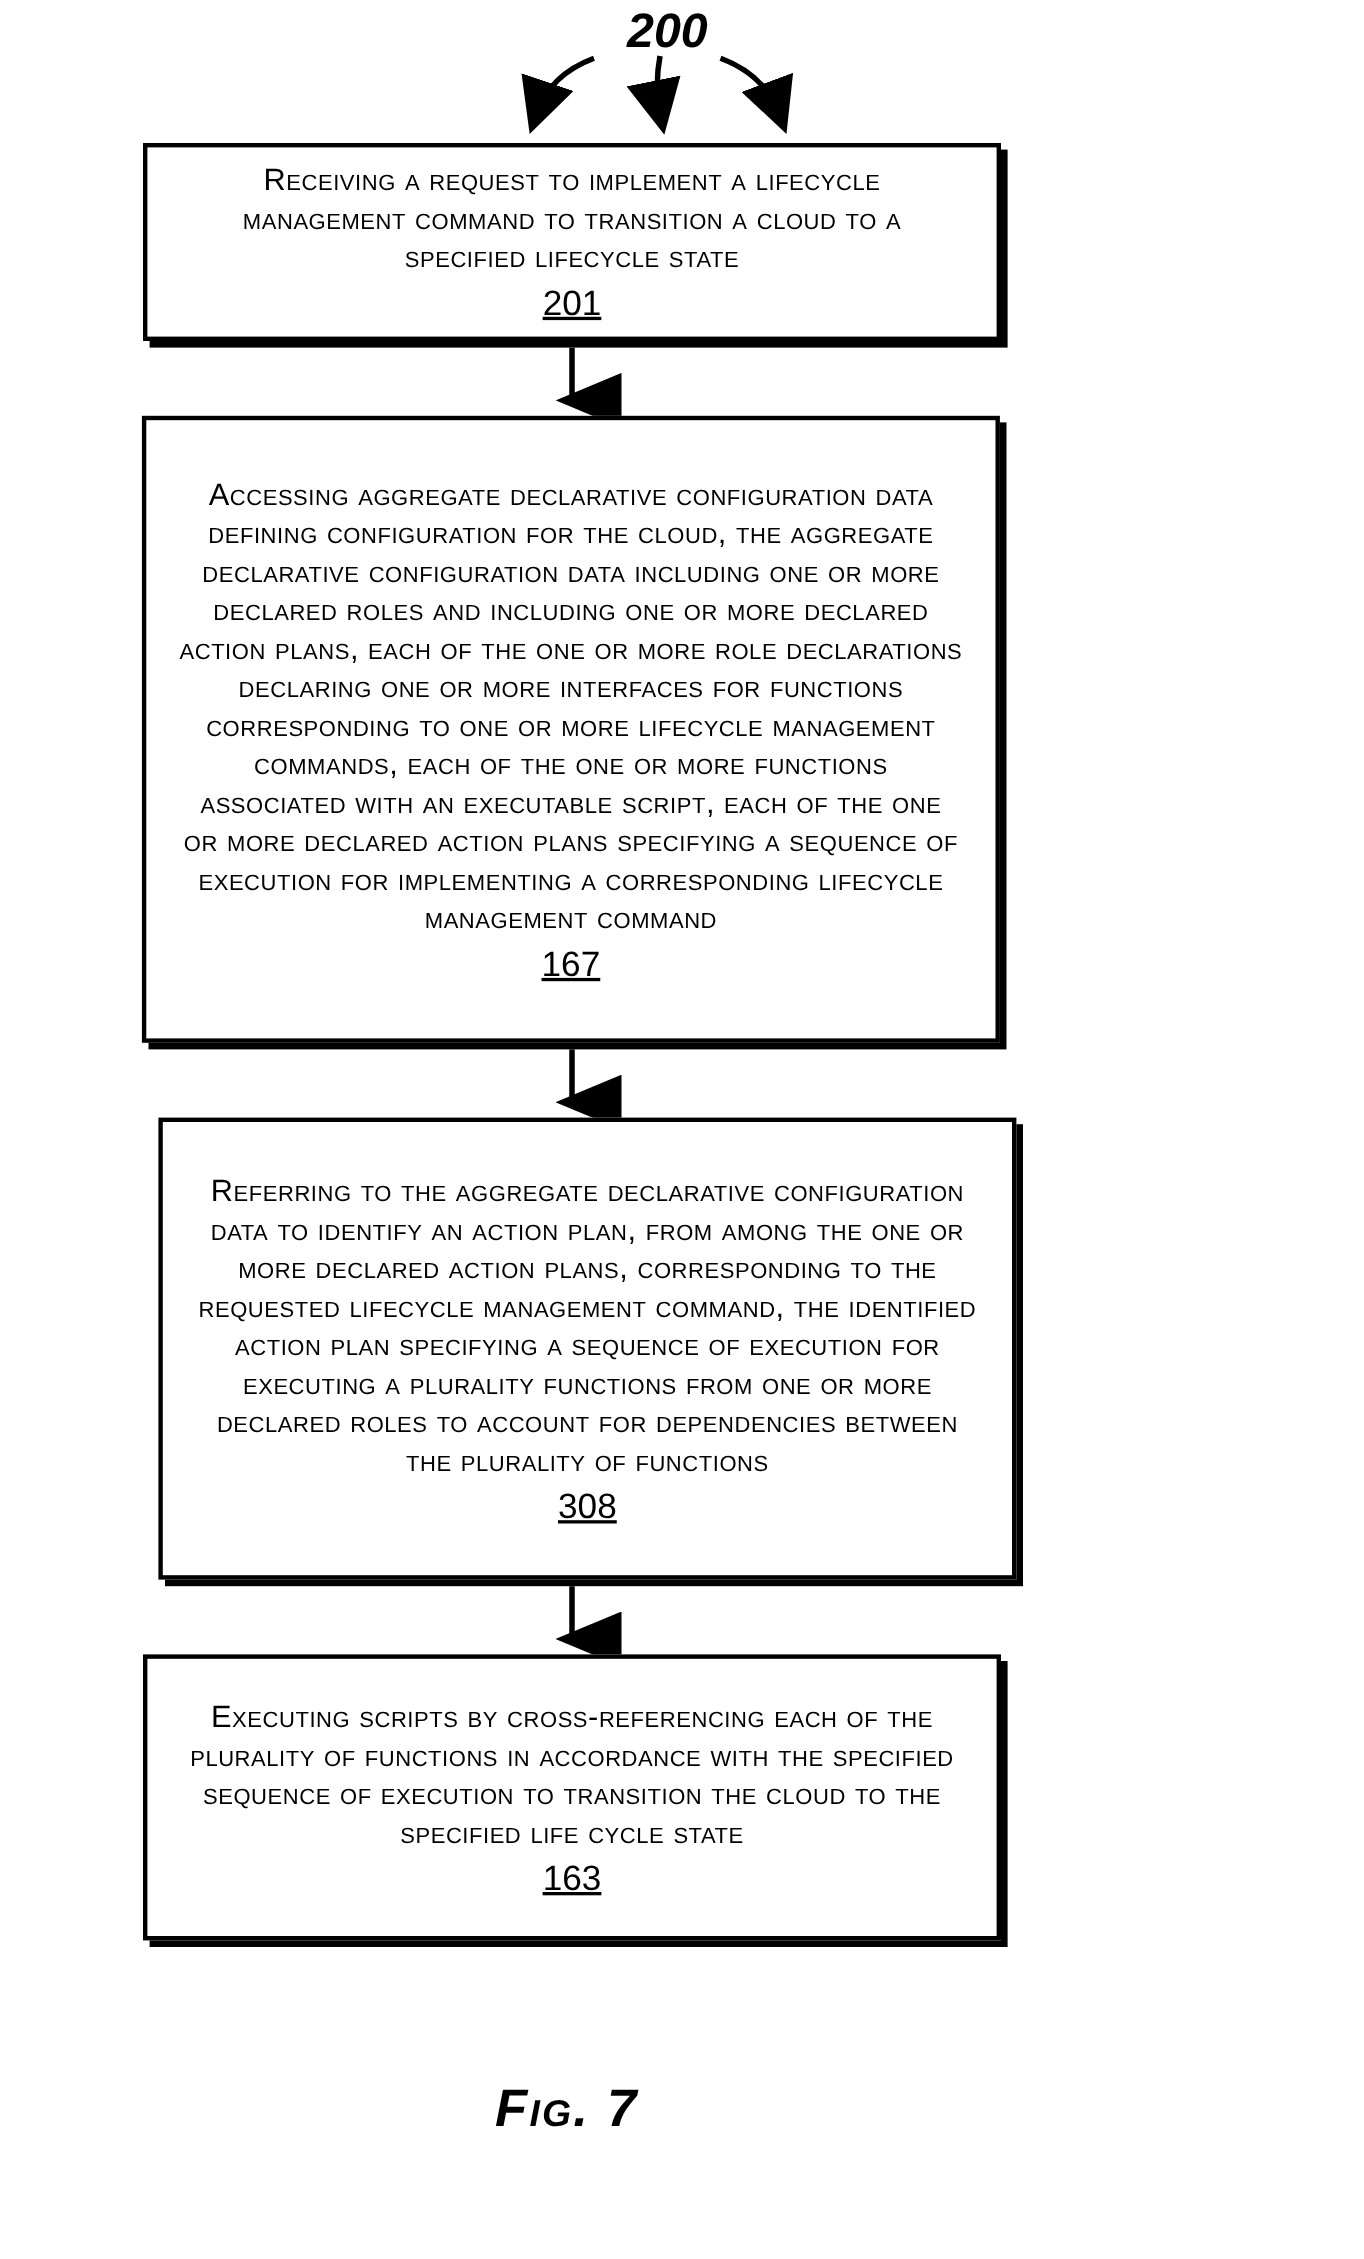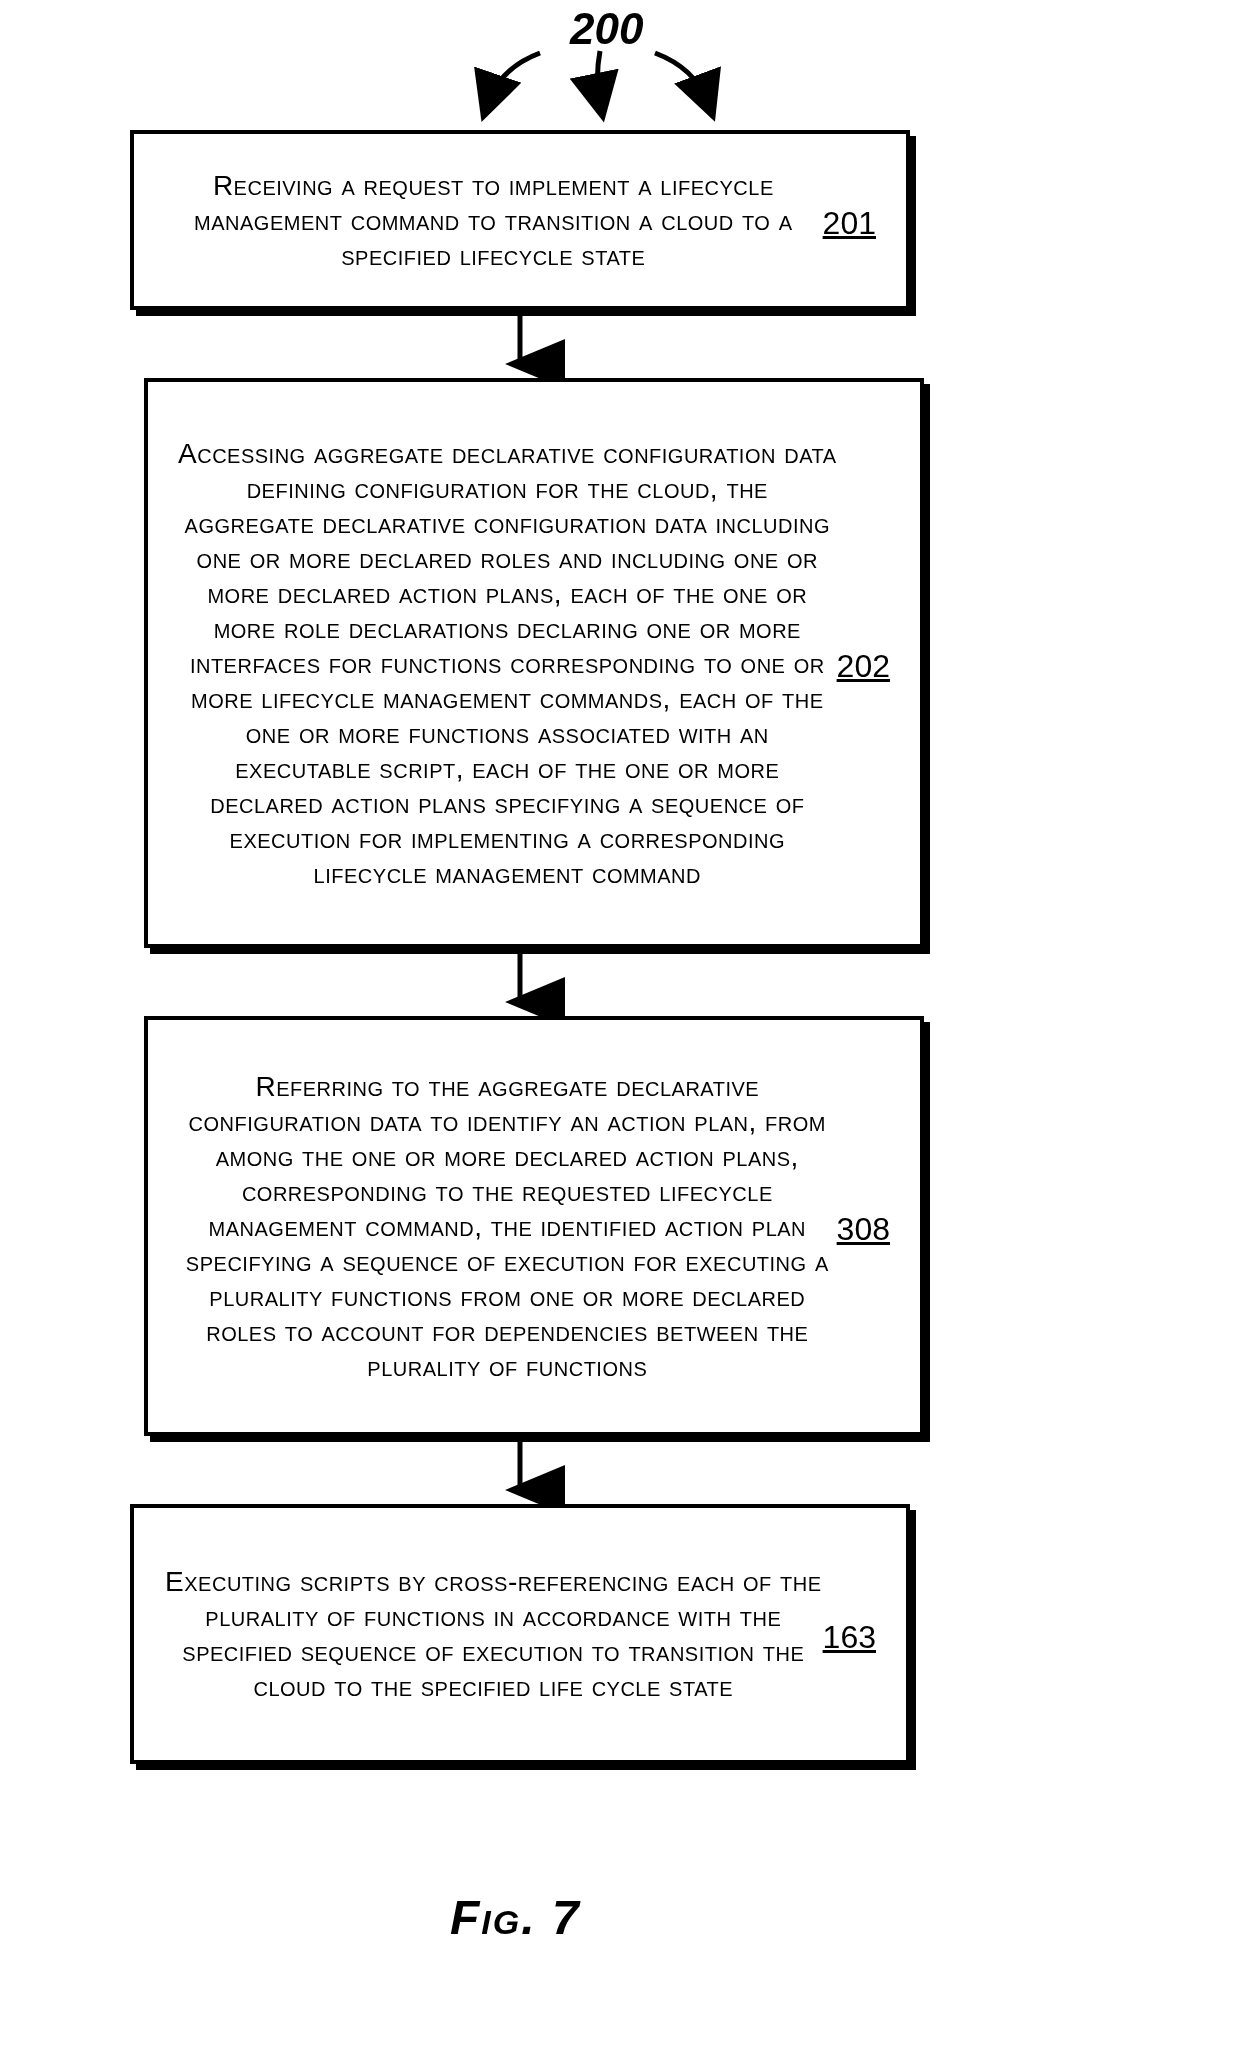--- a/index.html
+++ b/index.html
@@ -22,21 +22,21 @@
     font-weight: bold;
     font-size: 44px;
   }
   .box {
     position: absolute;
     border: 4px solid #000;
     box-shadow: 6px 6px 0 #000;
     background: #fff;
     text-align: center;
     display: flex;
-    flex-direction: row;
+    flex-direction: column;
     justify-content: center;
     align-items: center;
     padding: 20px 30px;
     box-sizing: border-box;
   }
   .box-text {
     font-size: 28px;
     line-height: 1.25;
     font-variant: small-caps;
     letter-spacing: 0.5px;
@@ -95,23 +95,23 @@
 
   <svg class="arrow" style="left:510px; top:316px;" width="20" height="62">
     <defs>
         <marker id="ah1" markerWidth="10" markerHeight="12" refX="5" refY="9" orient="auto">
       <path d="M0,0 L10,0 L5,12 z" fill="#000"></path>
         </marker>
       </defs>
     <line x1="10" y1="0" x2="10" y2="48" stroke="#000" stroke-width="5" marker-end="url(#ah1)"></line>
   </svg>
 
-  <div class="box" style="left:144px; top:378px; width:780px; height:570px;">
+  <div class="box" style="left:129px; top:378px; width:780px; height:570px;">
     <div class="box-text">Accessing aggregate declarative configuration data defining configuration for the cloud, the aggregate declarative configuration data including one or more declared roles and including one or more declared action plans, each of the one or more role declarations declaring one or more interfaces for functions corresponding to one or more lifecycle management commands, each of the one or more functions associated with an executable script, each of the one or more declared action plans specifying a sequence of execution for implementing a corresponding lifecycle management command</div>
-    <div class="box-num">202</div>
+    <div class="box-num">167</div>
   </div>
 
   <svg class="arrow" style="left:510px; top:954px;" width="20" height="62">
     <defs>
         <marker id="ah2" markerWidth="10" markerHeight="12" refX="5" refY="9" orient="auto">
       <path d="M0,0 L10,0 L5,12 z" fill="#000"></path>
         </marker>
       </defs>
     <line x1="10" y1="0" x2="10" y2="48" stroke="#000" stroke-width="5" marker-end="url(#ah2)"></line>
   </svg>

